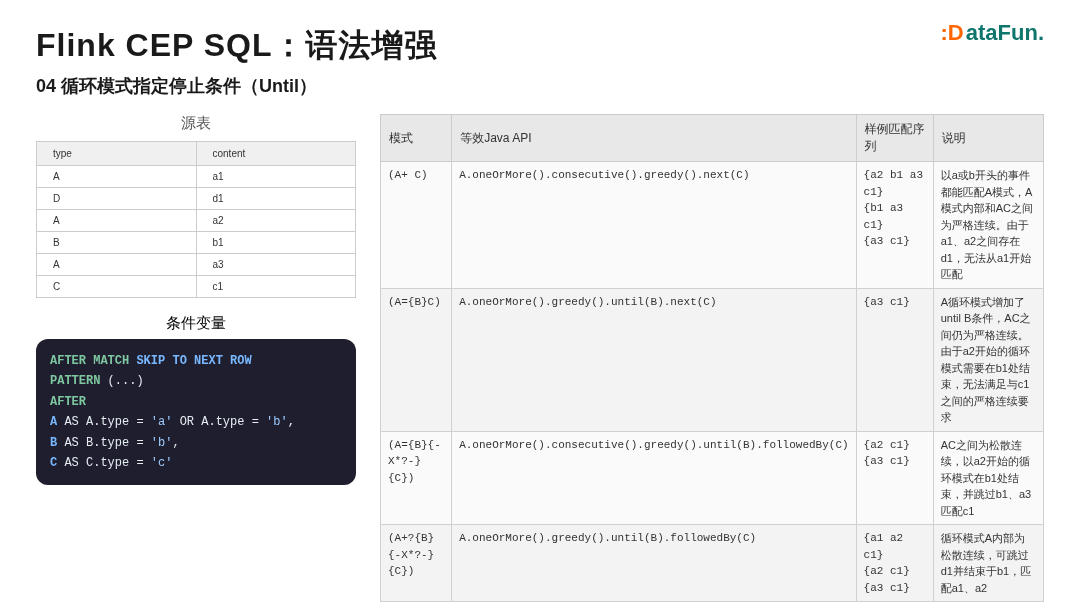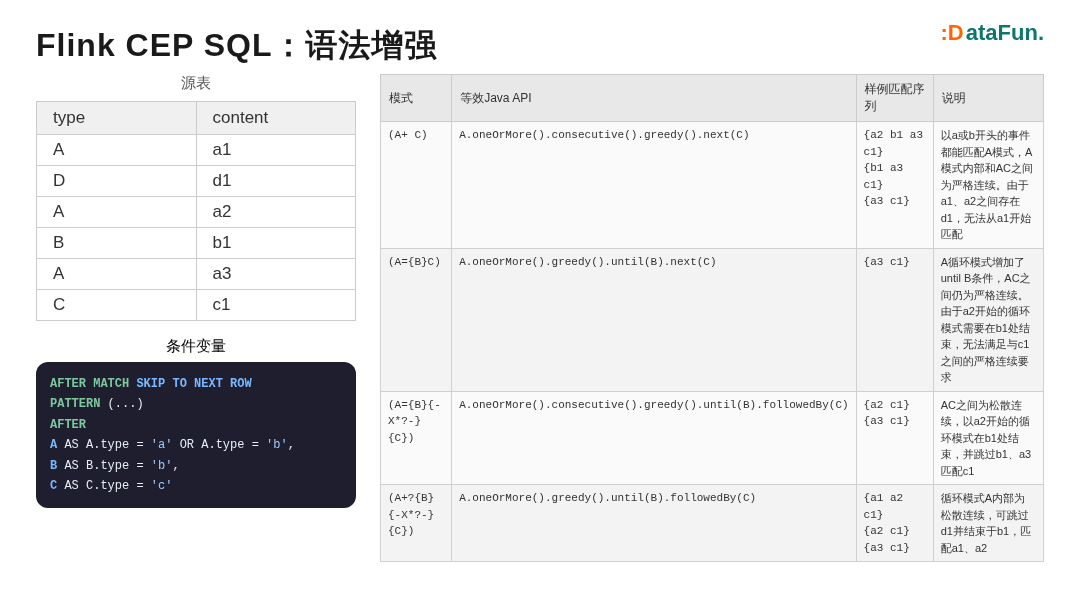--- a/index.html
+++ b/index.html
@@ -73,21 +73,21 @@
       color: #555;
       margin-bottom: 8px;
       font-weight: normal;
     }
 
     
     .source-table {
       width: 100%;
       border-collapse: collapse;
       border: 1px solid #ccc;
-      font-size: 17px;
+      font-size: 10px;
       margin-bottom: 16px;
     }
     .source-table th {
       background: #f0f0f0;
       border: 1px solid #ccc;
       padding: 6px 16px;
       text-align: left;
       font-weight: normal;
       color: #333;
       width: 50%;
@@ -170,20 +170,21 @@
 
 <div class="page-container">
 
   <div class="logo">
     <span class="logo-d">:D</span>
       <span class="logo-text">ataFun.</span>
   </div>
 
   <h1 class="main-title">Flink CEP SQL：语法增强</h1>
 
+  <h2 class="sub-title">04 循环模式指定停止条件（Until）</h2>
 
   <div class="content-area">
 
     <div class="left-panel">
 
       <div class="section-title">源表</div>
       <table class="source-table">
         <thead>
           <tr>
             <th>type</th>

